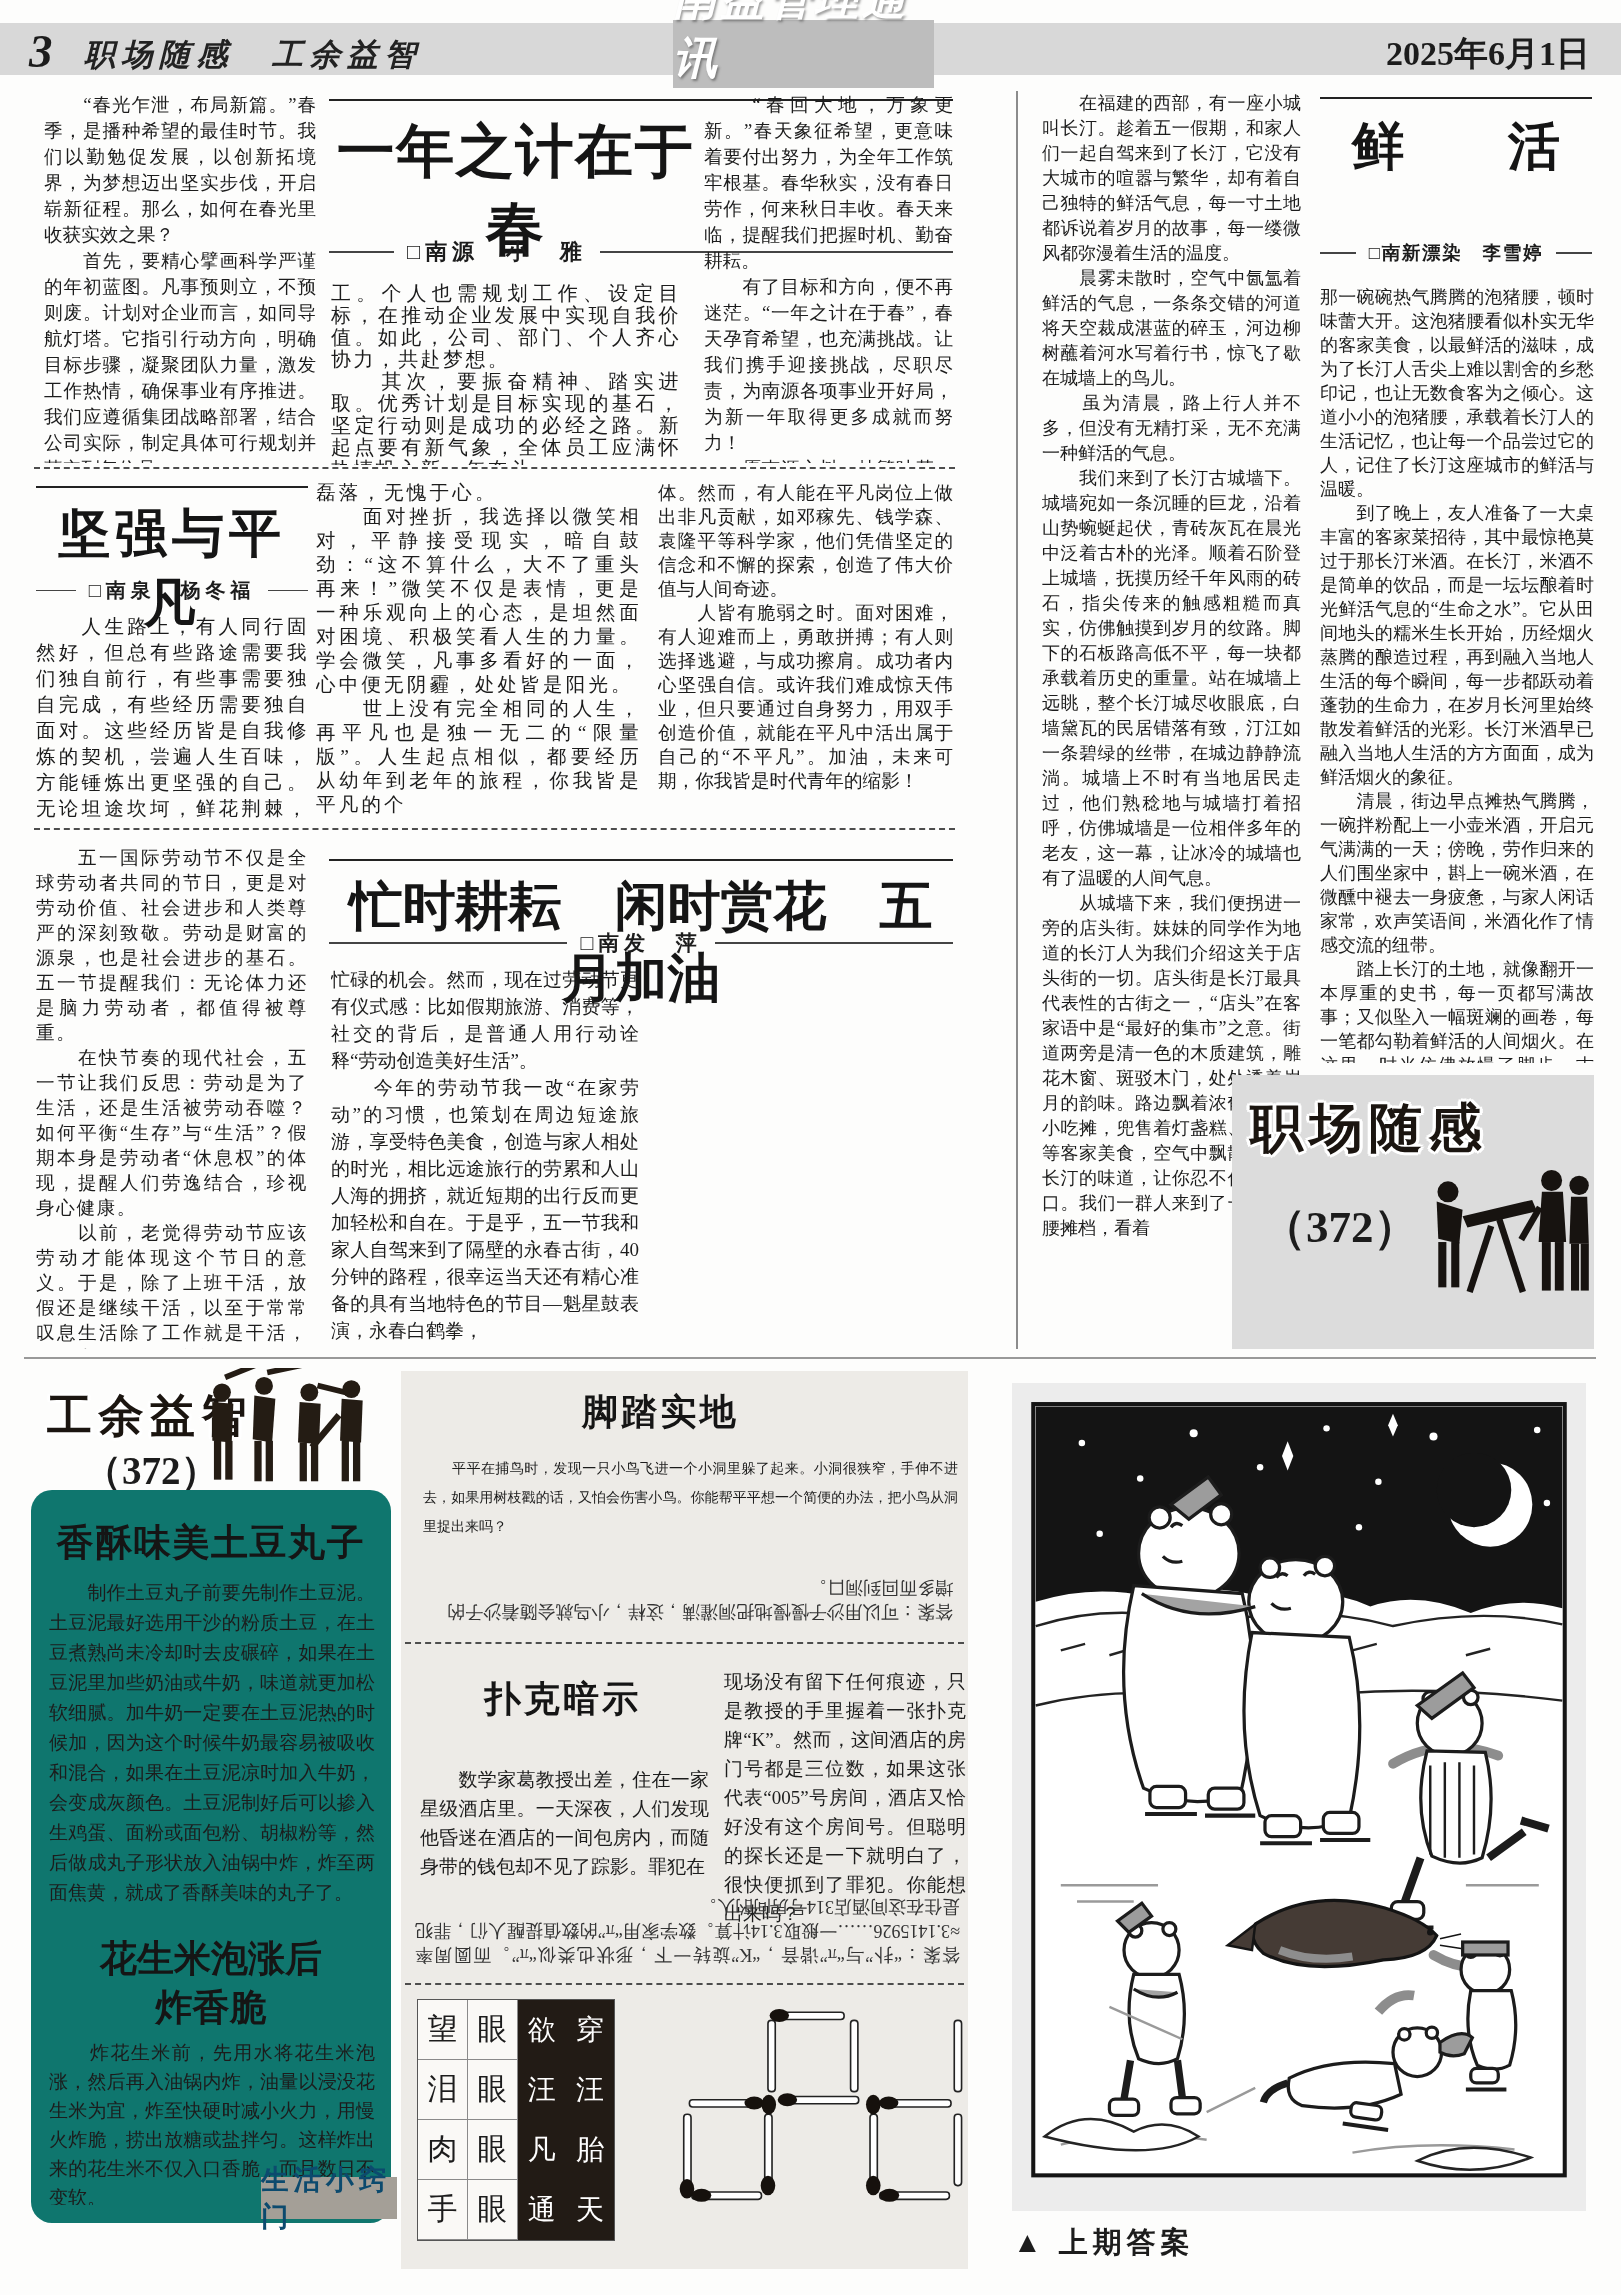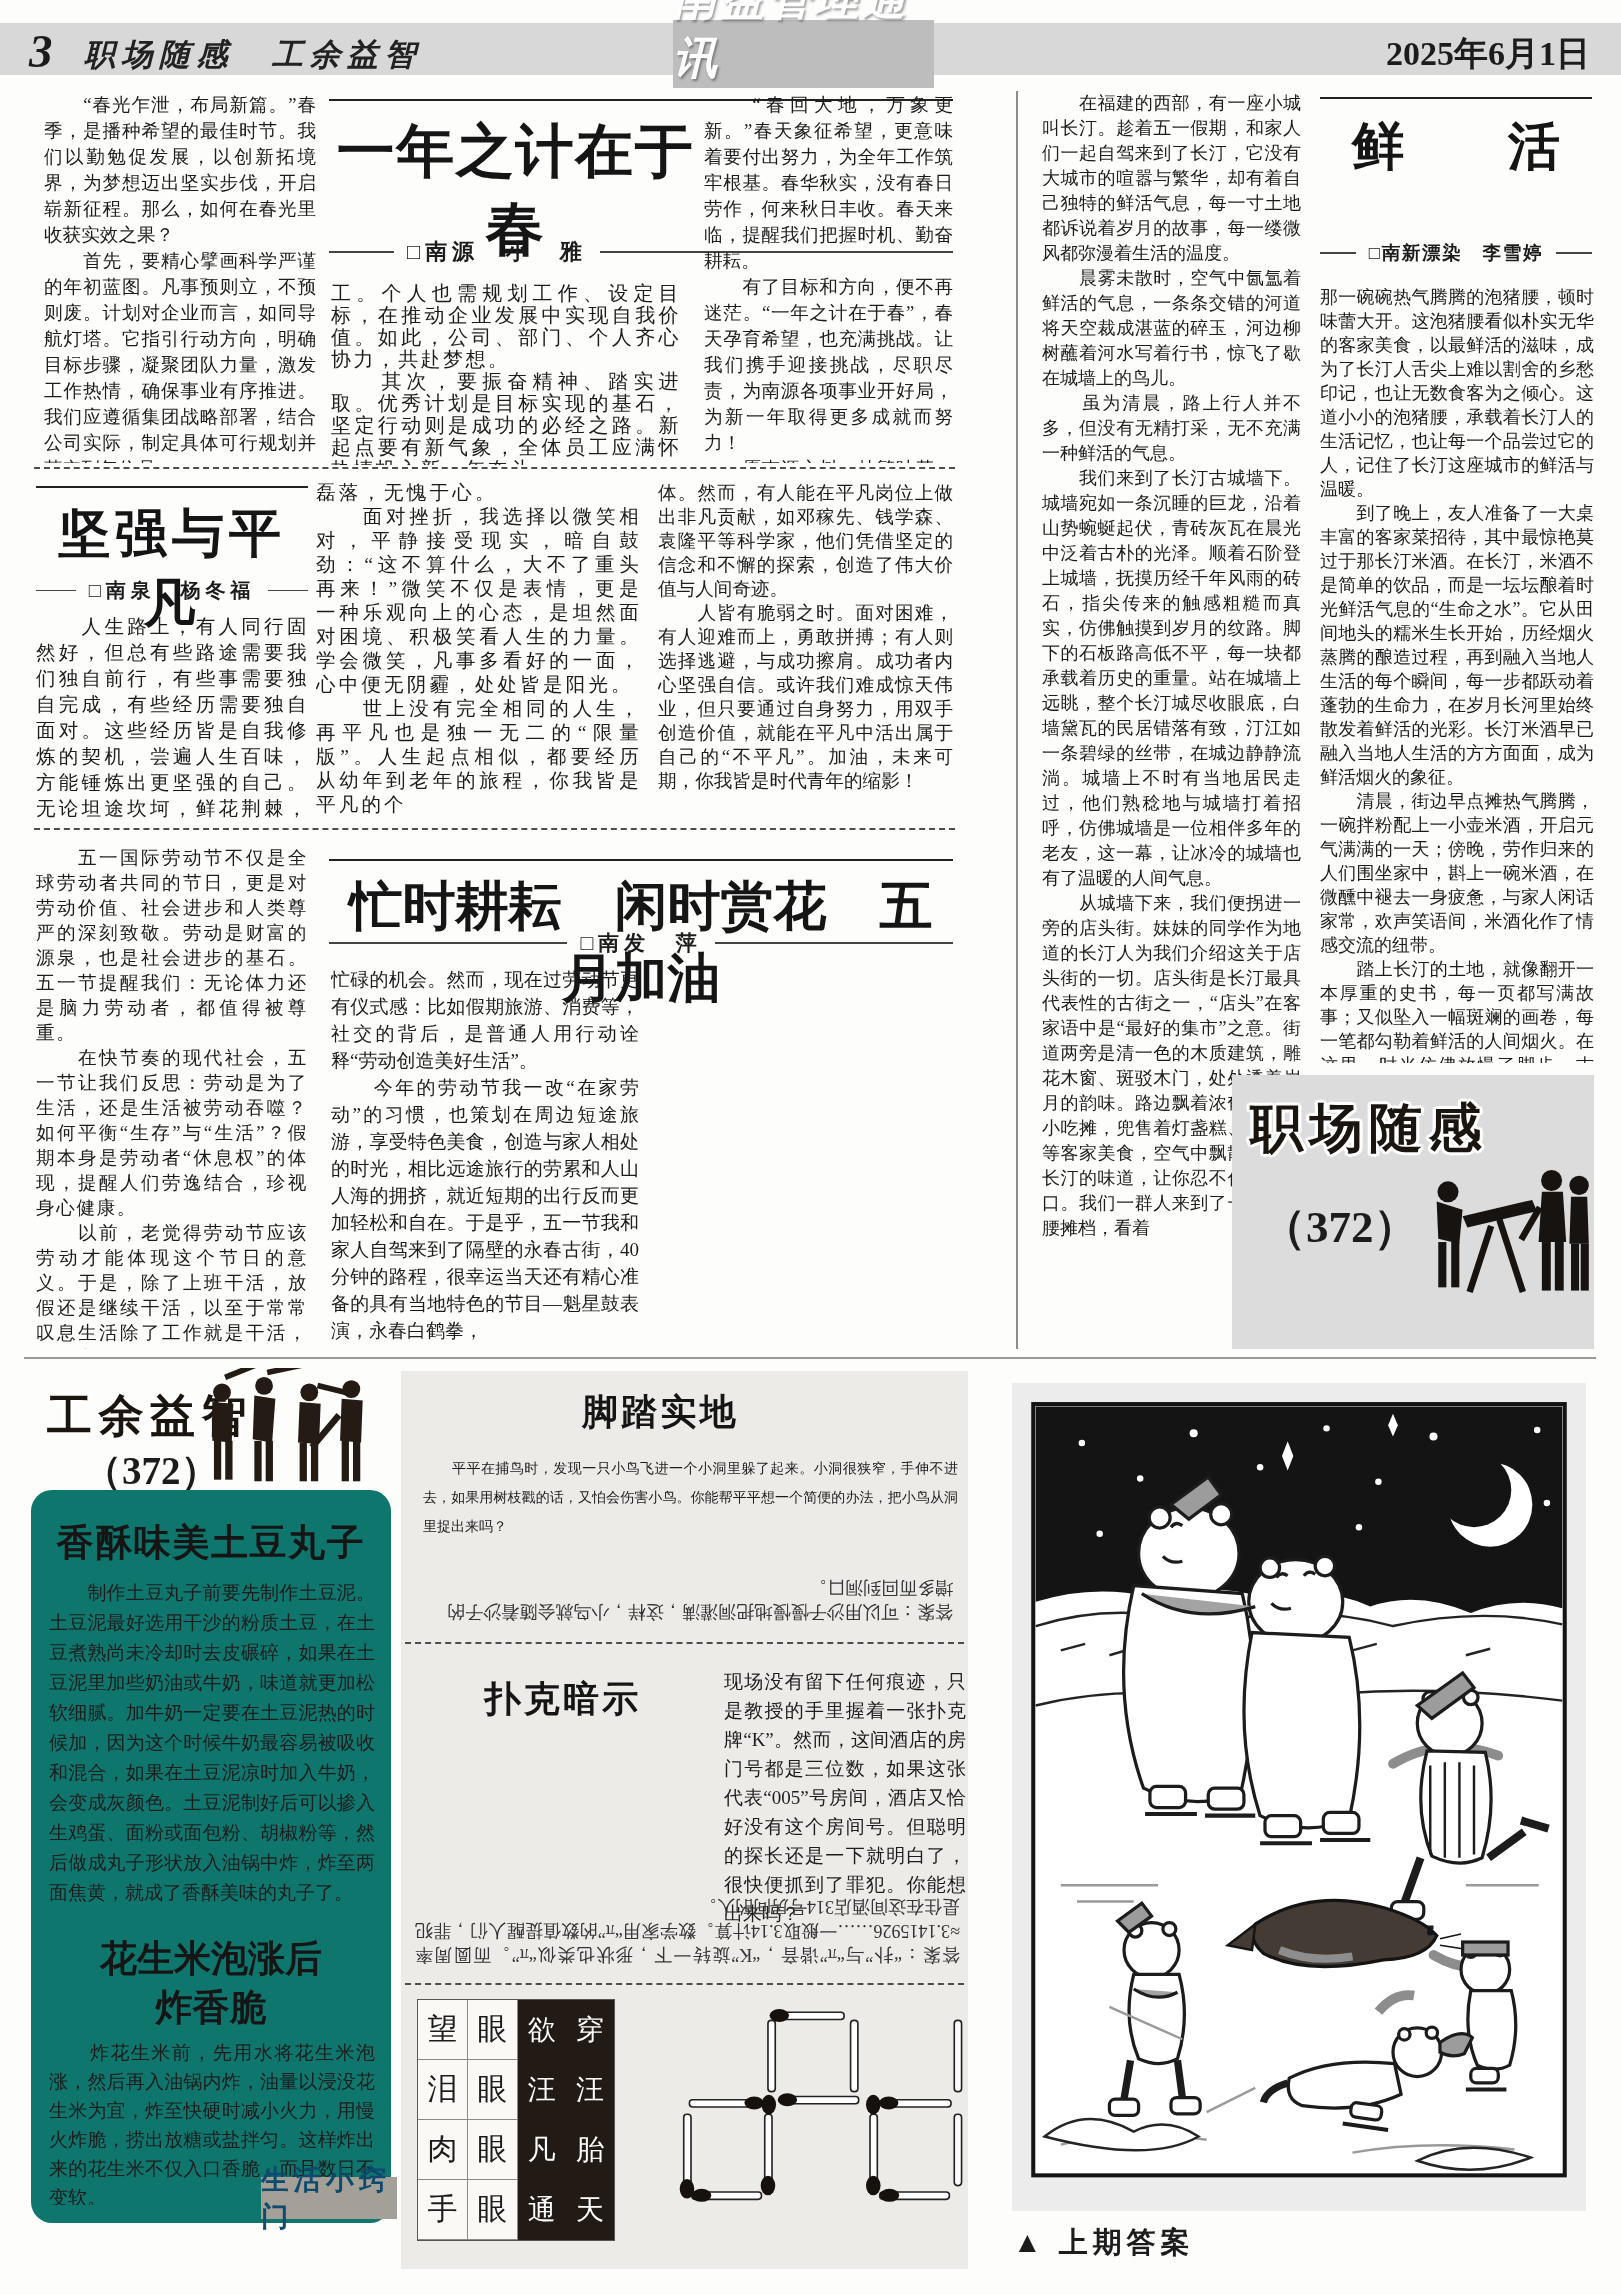--- a/index.html
+++ b/index.html
@@ -188,20 +188,21 @@
 
   <div class="midpanel"></div>
 
   <div class="arttitle" style="left:401px;top:1388px;width:519px;font-size:36px;letter-spacing:3.2px;">脚踏实地</div>
   <div class="coltext" style="left:423px;top:1454px;width:535px;height:122px;font-size:14px;line-height:29px;">　　平平在捕鸟时，发现一只小鸟飞进一个小洞里躲了起来。小洞很狭窄，手伸不进去，如果用树枝戳的话，又怕会伤害小鸟。你能帮平平想一个简便的办法，把小鸟从洞里捉出来吗？</div>
   <div class="ansline flip" style="left:447px;top:1574px;width:506px;height:50px;font-size:18px;line-height:24px;">答案：可以用沙子慢慢地把洞灌满，这样，小鸟就会随着沙子的增多而回到洞口。</div>
 
   <div class="dashrule" style="left:405px;top:1642px;width:559px;"></div>
 
   <div class="arttitle" style="left:417px;top:1675px;width:292px;font-size:36px;letter-spacing:3.2px;">扑克暗示</div>
+  <div class="coltext" style="left:420px;top:1765px;width:289px;height:178px;font-size:19px;line-height:29px;">　　数学家葛教授出差，住在一家星级酒店里。一天深夜，人们发现他昏迷在酒店的一间包房内，而随身带的钱包却不见了踪影。罪犯在</div>
   <div class="coltext" style="left:724px;top:1667px;width:242px;height:277px;font-size:19px;line-height:29px;">现场没有留下任何痕迹，只是教授的手里握着一张扑克牌“K”。然而，这间酒店的房门号都是三位数，如果这张代表“005”号房间，酒店又恰好没有这个房间号。但聪明的探长还是一下就明白了，很快便抓到了罪犯。你能想出来吗？</div>
   <div class="ansline flip" style="left:415px;top:1892px;width:545px;height:75px;font-size:18px;line-height:24px;">答案：“扑”与“π”谐音，“K”旋转一下，形状也类似“π”。而圆周率≈3.1415926……一般取3.14计算。数学家用“π”的数值提醒人们，罪犯是住在这间酒店314号房间的人。</div>
 
   <div class="dashrule" style="left:405px;top:1983px;width:559px;"></div>
 
   <div class="grid">
     <div class="g-row">
       <div class="g-cell">望</div>
       <div class="g-cell">眼</div>
       <div class="g-black">

